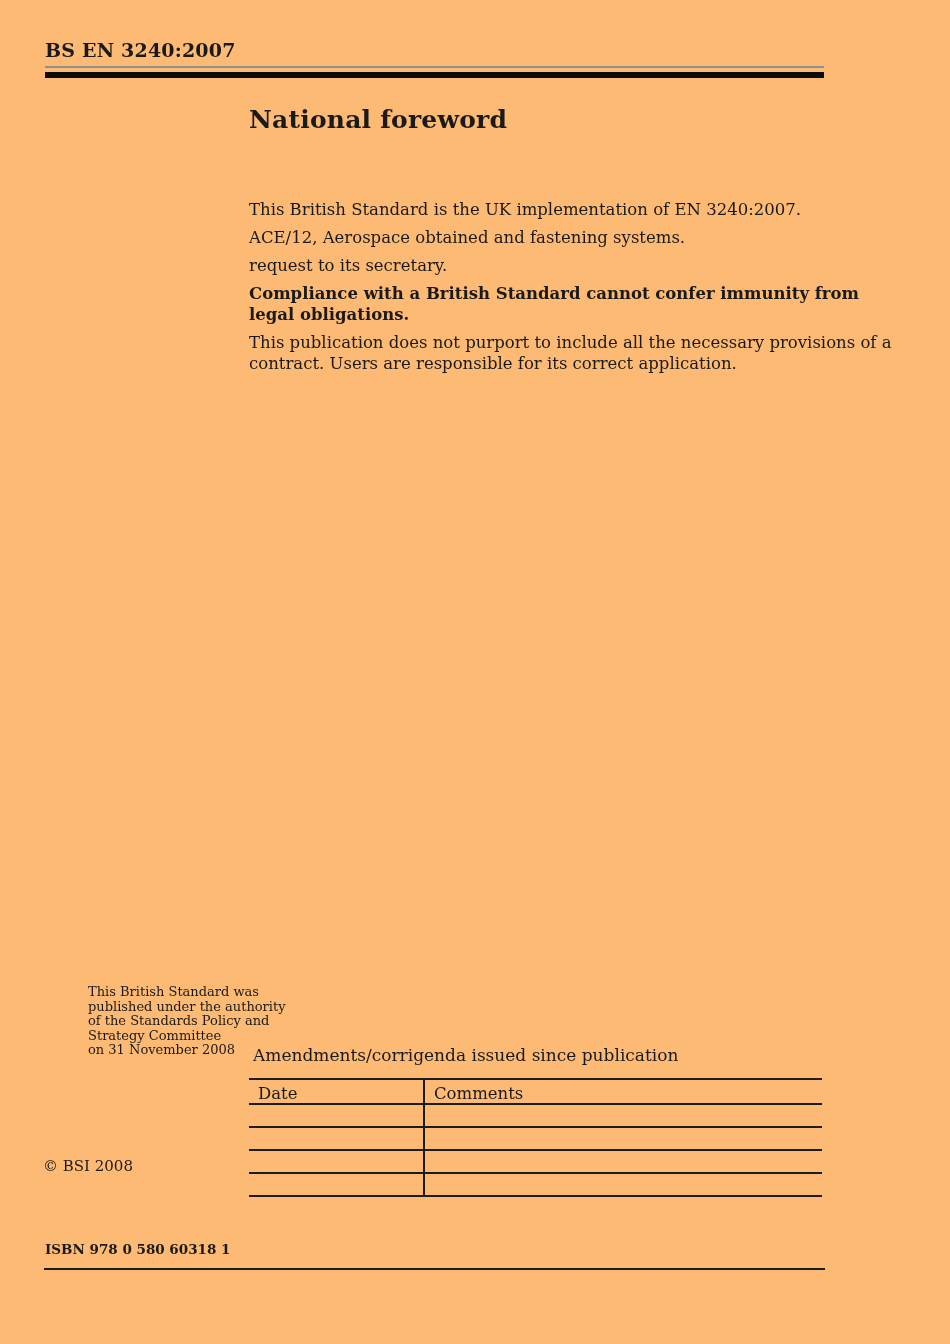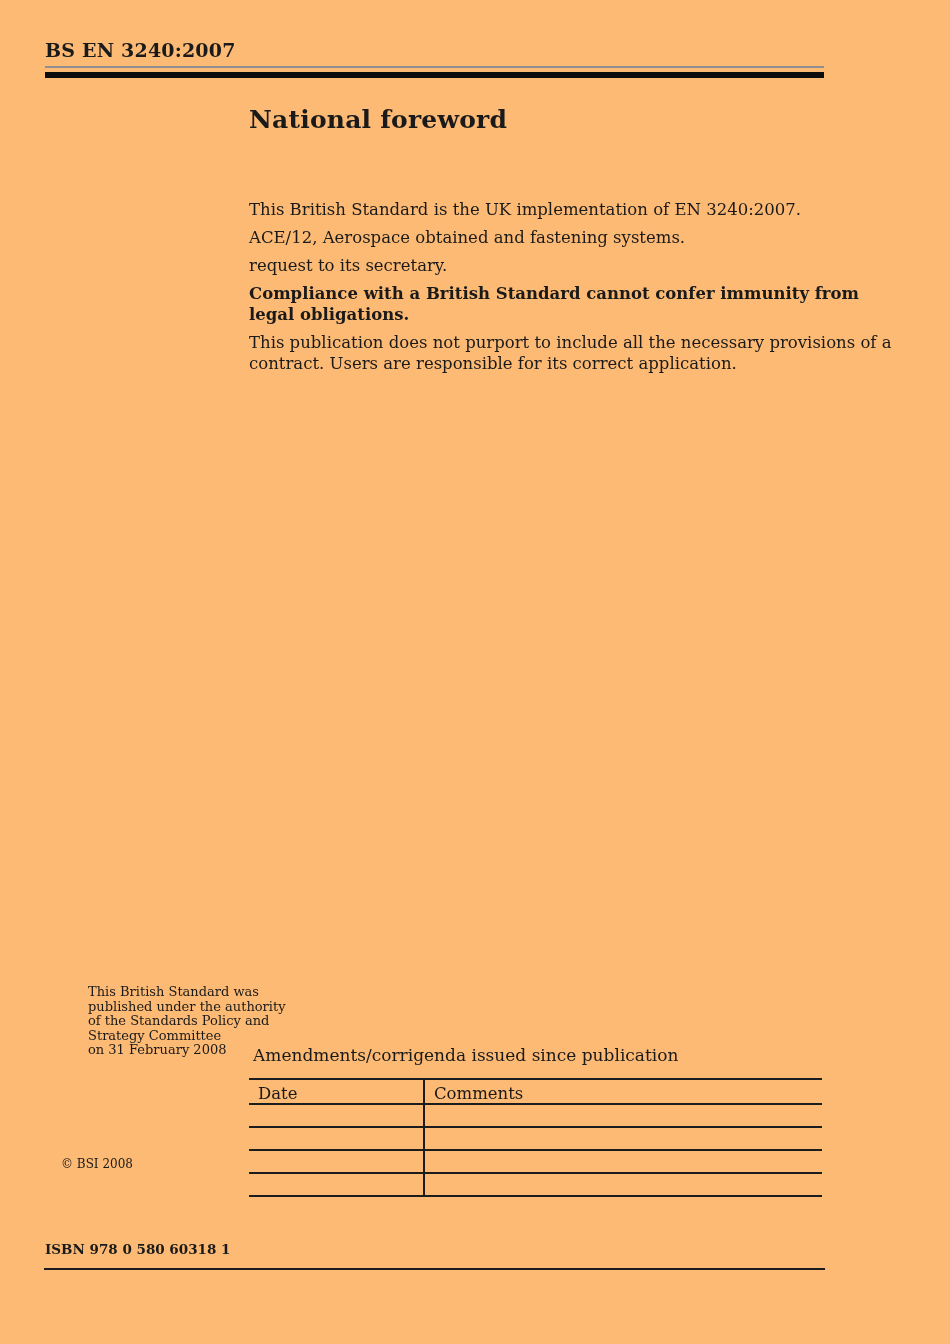--- a/index.html
+++ b/index.html
@@ -54,22 +54,22 @@
   .pub-note {
     position: absolute;
     left: 45px; top: 985px;
     width: 200px;
     font-size: 13px;
     line-height: 14.5px;
     margin-left: 43px;
   }
   .copyright {
     position: absolute;
-    left: 61px; top: 1157px;
-    font-size: 12px;
+    left: 43px; top: 1157px;
+    font-size: 15px;
   }
   .isbn {
     position: absolute;
     left: 45px; top: 1241px;
     font-size: 13.5px;
     font-weight: bold;
   }
   .amend-heading {
     position: absolute;
     left: 253px; top: 1045px;
@@ -130,21 +130,21 @@
       <div class="para-line">This publication does not purport to include all the necessary provisions of a</div>
       <div class="para-line">contract. Users are responsible for its correct application.</div>
     </div>
   </div>
 
   <div class="pub-note">
     <div>This British Standard was</div>
     <div>published under the authority</div>
     <div>of the Standards Policy and</div>
     <div>Strategy Committee</div>
-    <div>on 31 February 2008</div>
+    <div>on 31 November 2008</div>
   </div>
 
   <div class="copyright">© BSI 2008</div>
   <div class="isbn">ISBN 978 0 580 60318 1</div>
 
   <div class="amend-heading">Amendments/corrigenda issued since publication</div>
 
   <table class="amend">
     <tbody>
       <tr>

